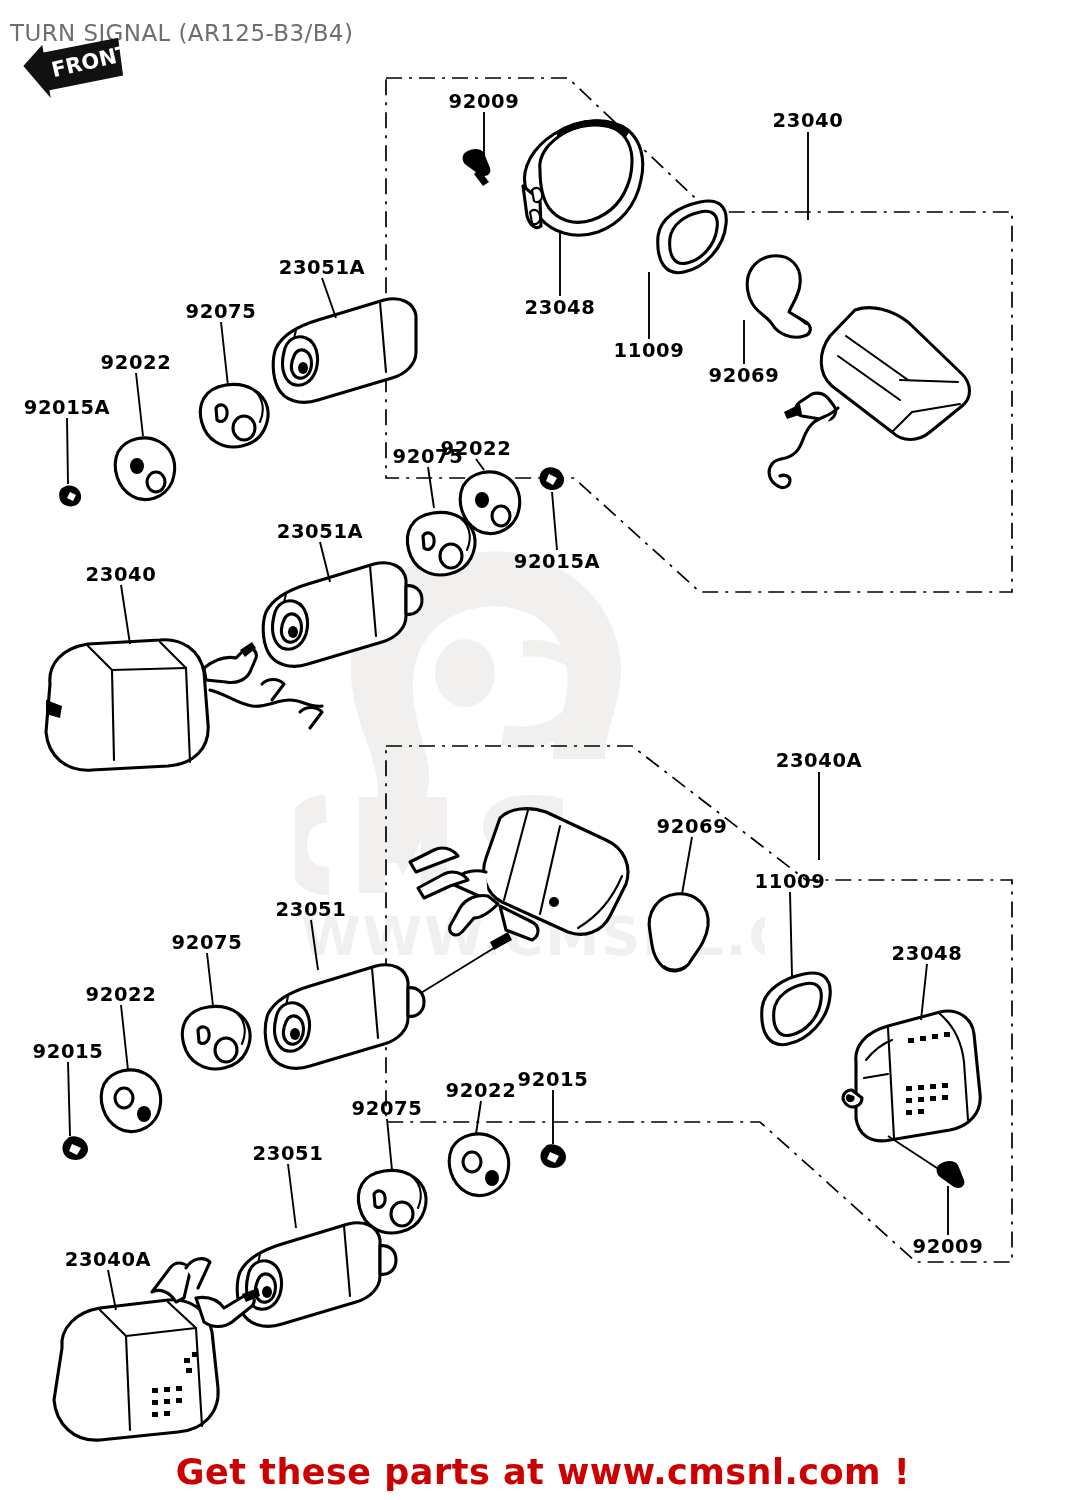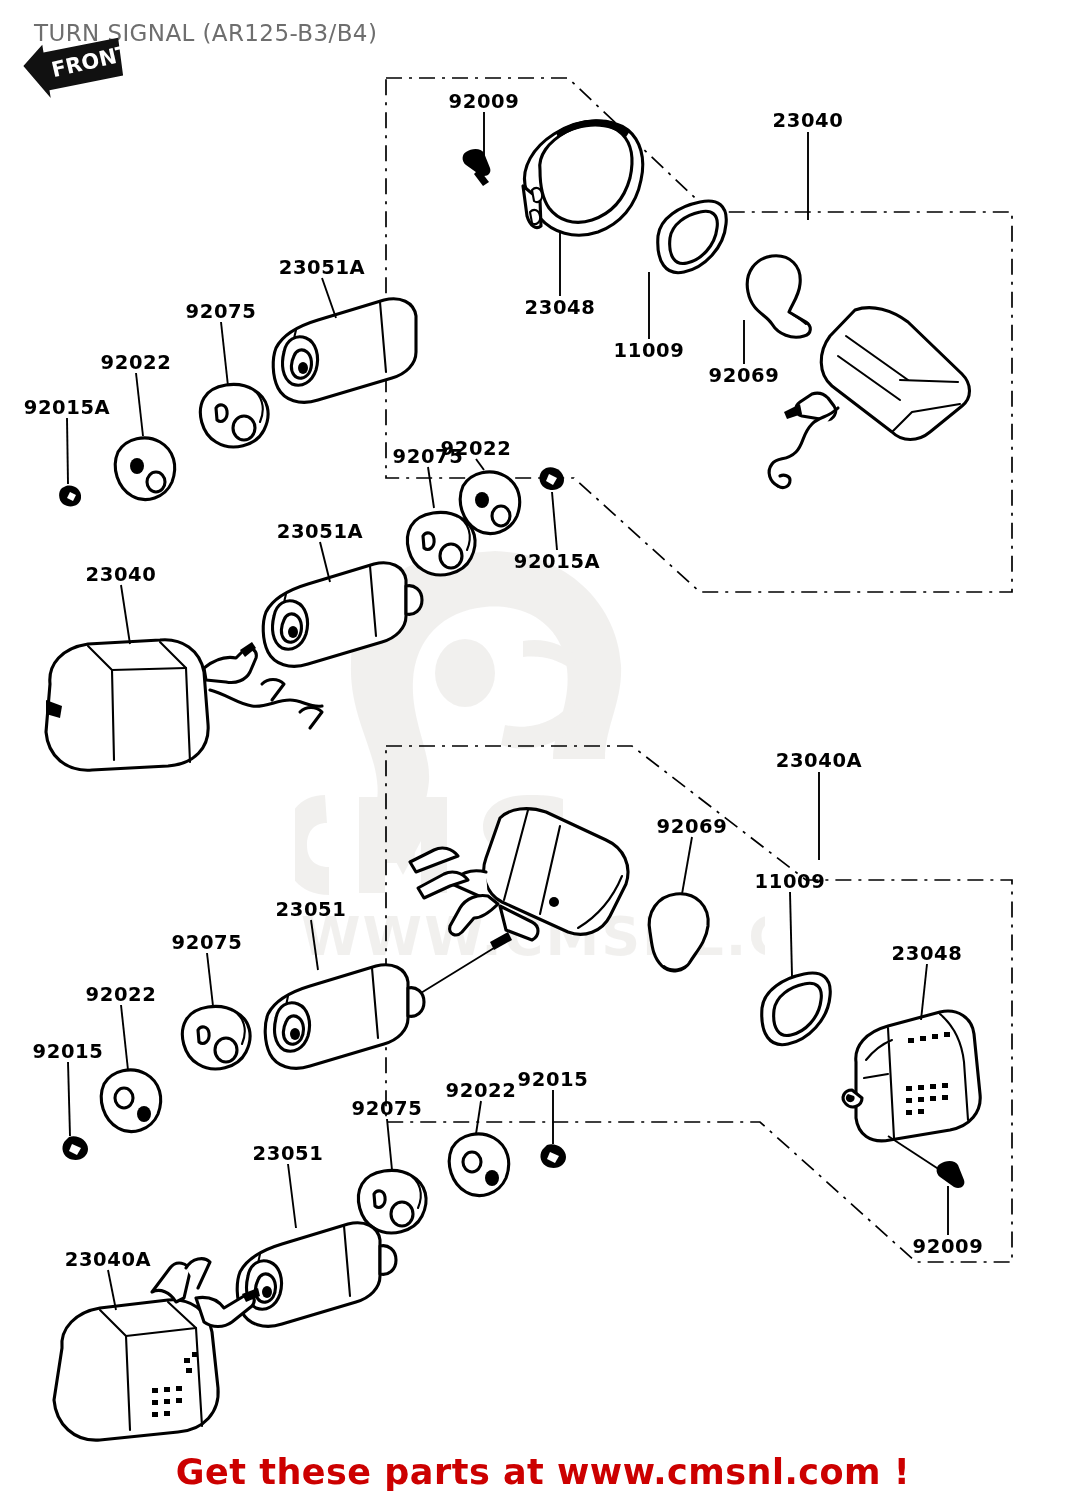--- a/index.html
+++ b/index.html
@@ -5,21 +5,21 @@
 <style>
   html,body{margin:0;padding:0;background:#ffffff;}
   body{
     font-family:"Liberation Sans", sans-serif;
     width:1074px;height:1500px;position:relative;overflow:hidden;
   }
   #page{position:relative;width:1074px;height:1500px;background:#fff;}
 
   
   #title{
-    position:absolute;left:34px;top:20px;
+    position:absolute;left:10px;top:20px;
     font-size:23px;letter-spacing:.4px;color:#6e6e6e;
     font-family:"DejaVu Sans", sans-serif;
     white-space:nowrap;
   }
 
   
   #front-badge{
     position:absolute;left:22px;top:36px;width:104px;height:60px;
     transform:rotate(-9deg);
   }

